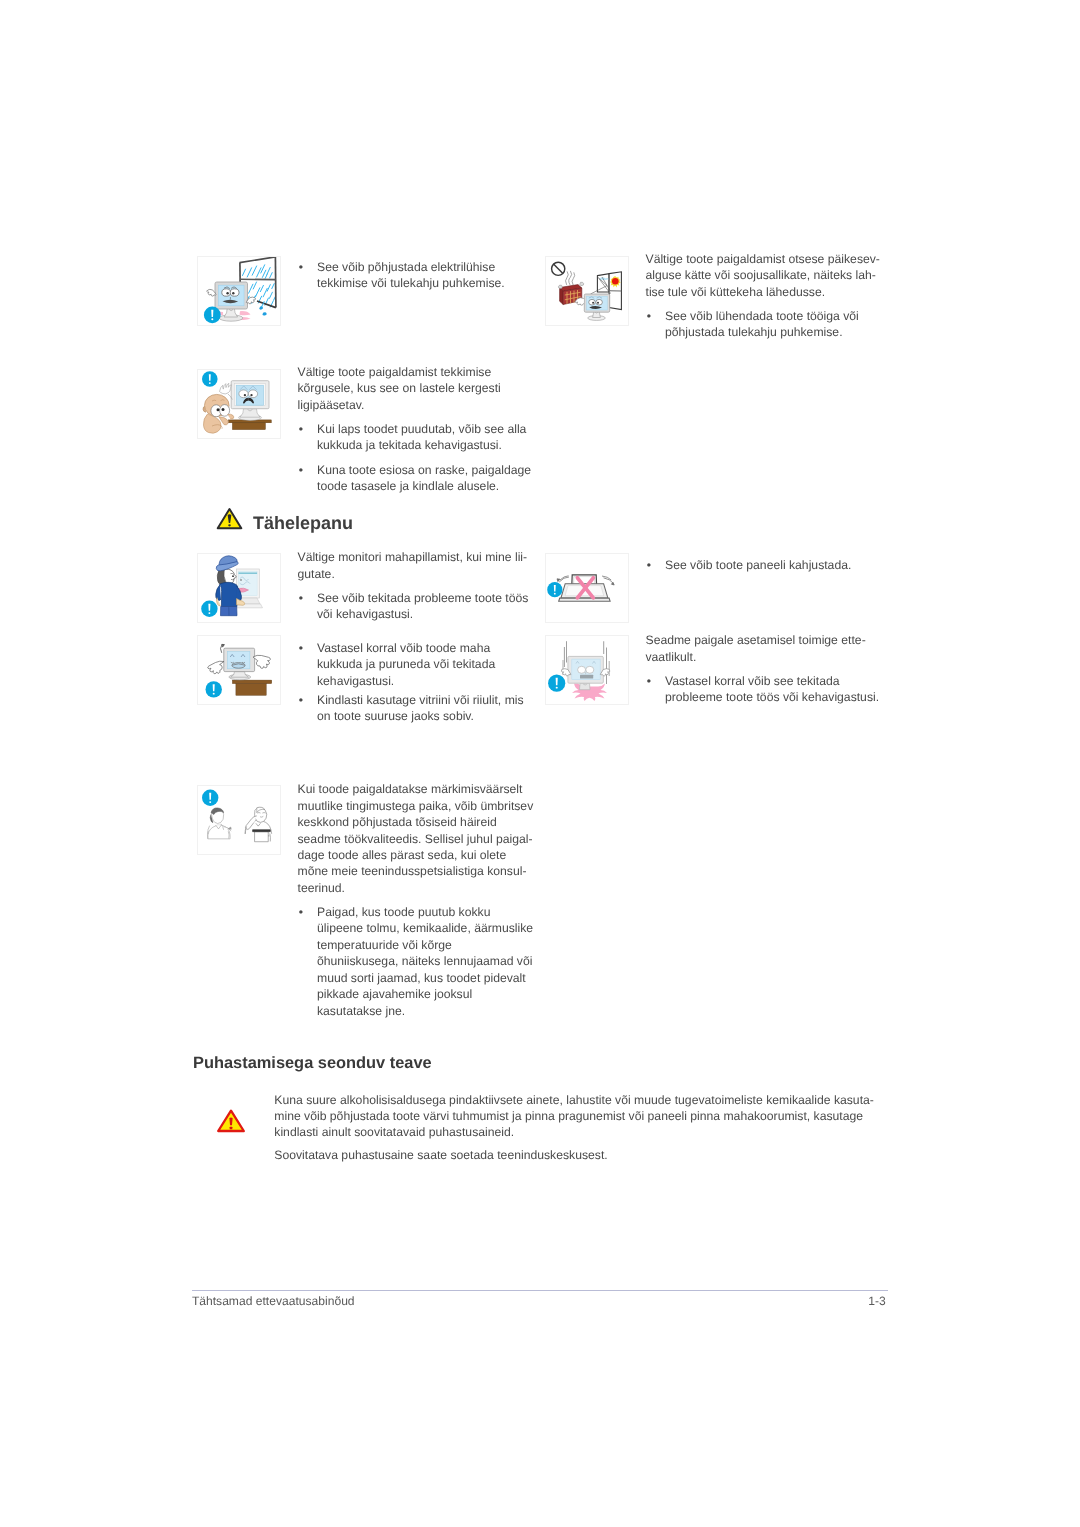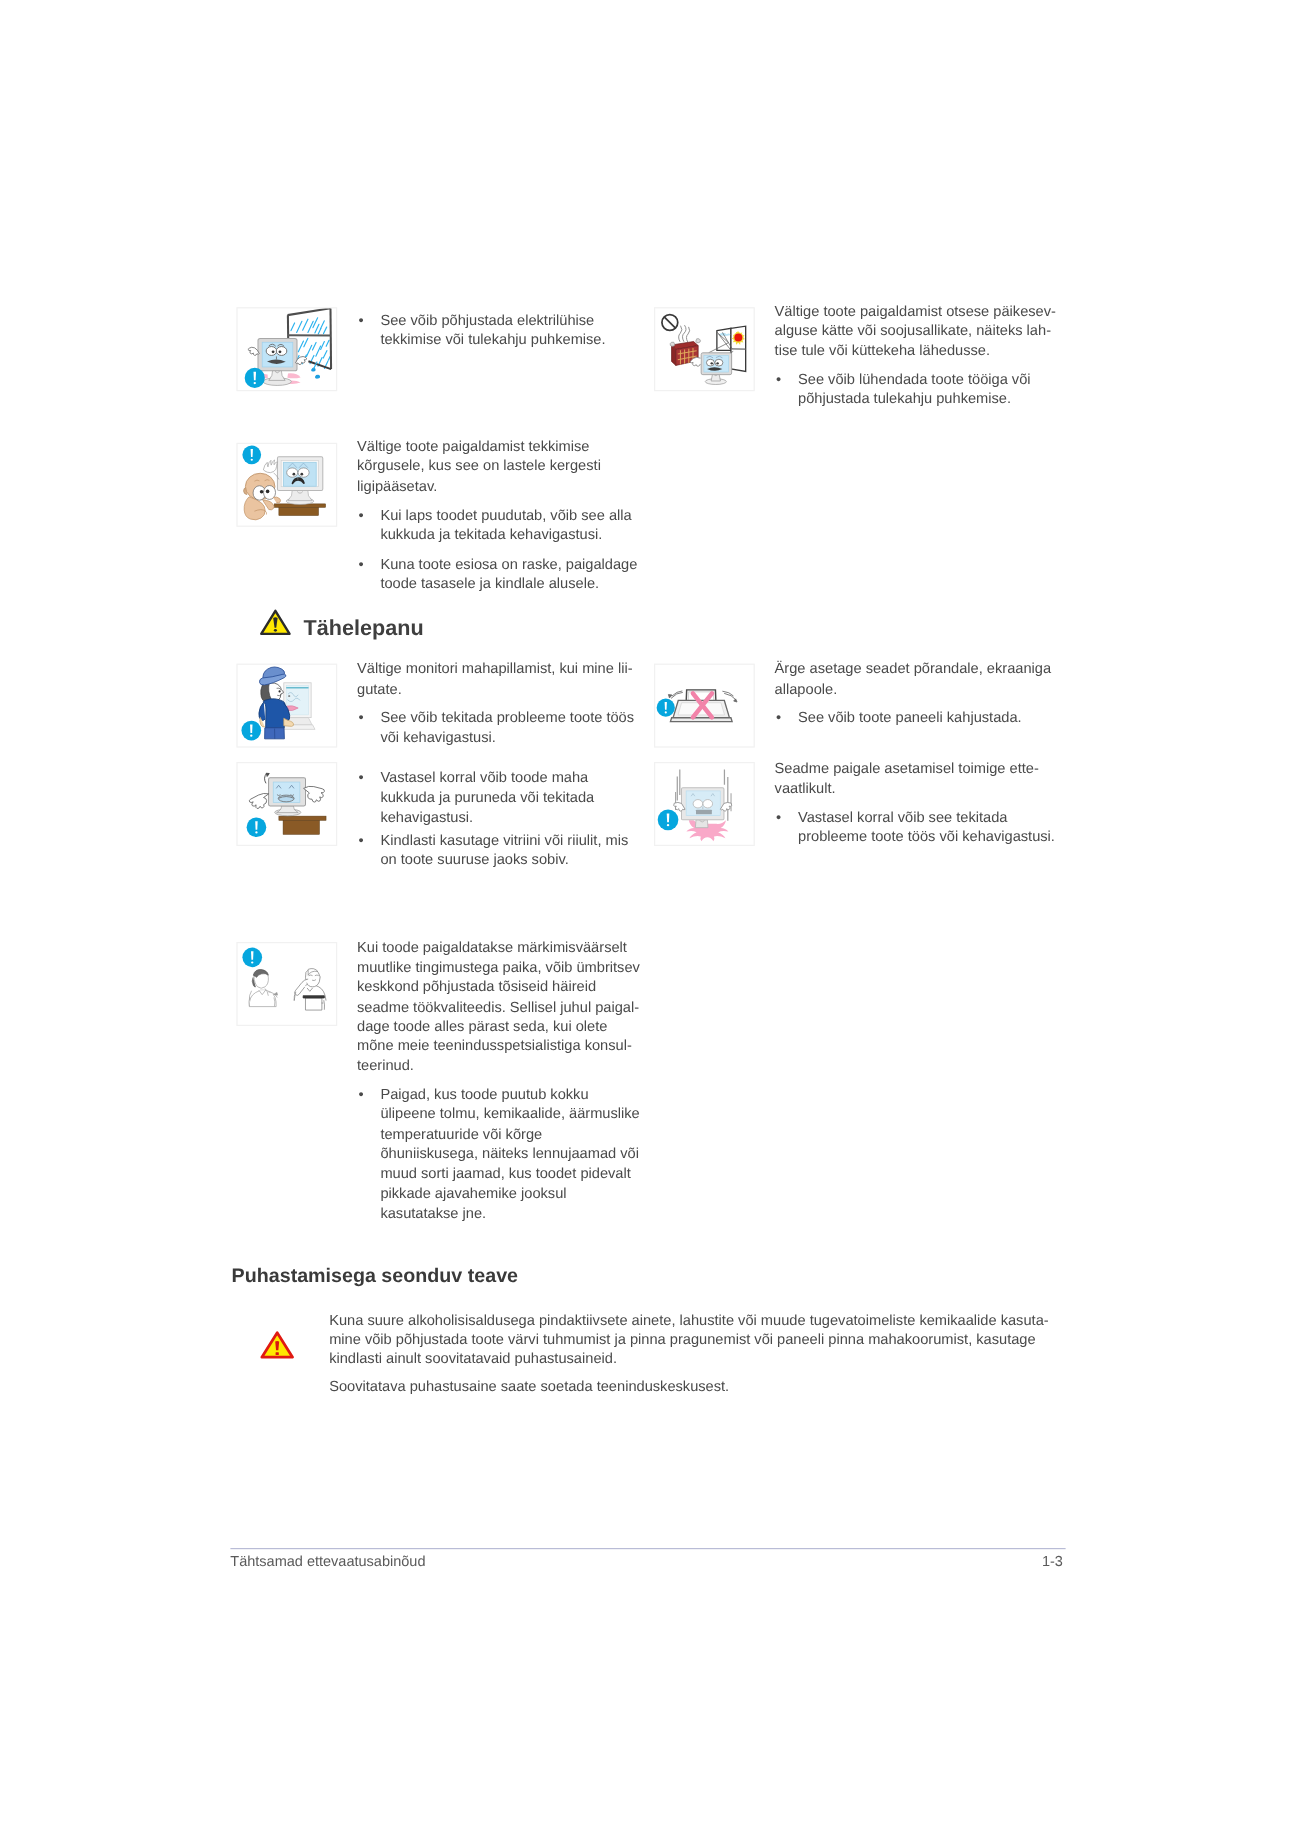--- a/index.html
+++ b/index.html
@@ -298,21 +298,20 @@
             <path d="M48.3 24.8 L32.4 44.8"></path>
           </g>
 <g>
             <circle cx="9.8" cy="36.7" r="7.6" fill="#06a6de"></circle>
             <path d="M8.85 31.99 L10.75 31.99 L10.45 38.52 L9.15 38.52 Z" fill="#ffffff"></path>
             <ellipse cx="9.8" cy="40.65" rx="0.91" ry="0.84" fill="#ffffff"></ellipse>
           </g>
 </svg>
       </div>
 <div class="tcol" style="left:645.5px;top:549.2px;width:241px">
-<p class="para">Ärge asetage seadet põrandale, ekraaniga allapoole.</p>
 <div class="sp" style="height:7.6px"></div>
 <ul class="blist">
 <li><span class="bdot">•</span><span>See võib toote paneeli kahjustada.</span></li>
 </ul>
 </div>
 <div class="imgbox" style="left:197px;top:635px">
         <svg viewBox="0 0 84 70">
 <g>
             <rect x="35.4" y="45.1" width="39.3" height="3.5" fill="#8a5a26" stroke="#5c3a14" stroke-width="0.42"></rect>
             <rect x="38.9" y="48.6" width="30.3" height="11.7" fill="#8a5a26" stroke="#5c3a14" stroke-width="0.42"></rect>

